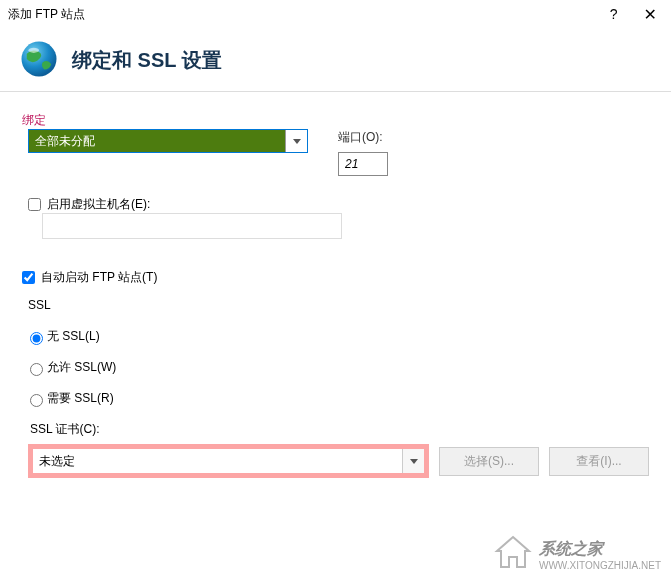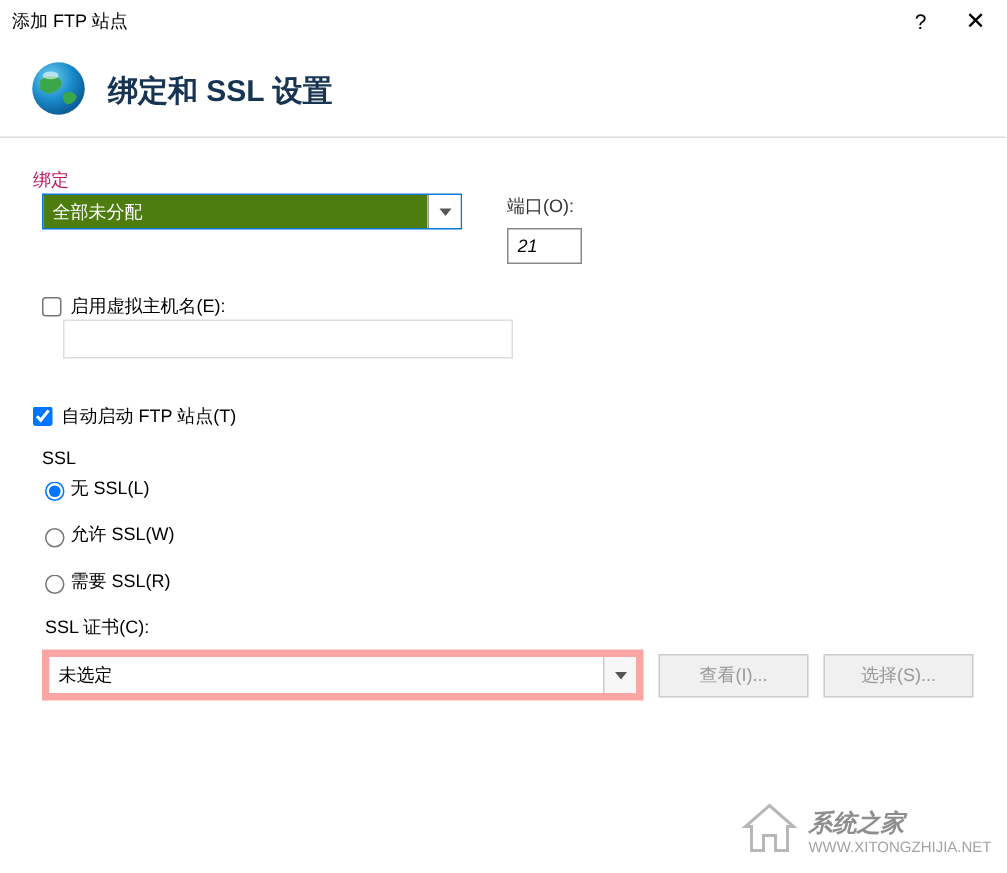--- a/index.html
+++ b/index.html
@@ -131,21 +131,21 @@
       background: #fff;
       margin-left: 20px;
     }
     .auto-start {
       margin-top: 30px;
     }
     .ssl-group {
       margin: 12px 0 0 6px;
     }
     .ssl-title {
-      margin-bottom: 5px;
+      margin-bottom: 16px;
     }
     .radio-row {
       display: flex;
       align-items: flex-end;
       gap: 4px;
       margin: 4px 2px 14px;
     }
     .cert-label {
       margin: 8px 0 6px 2px;
     }
@@ -289,22 +289,22 @@
     </div>
 
     <div class="cert-label">SSL 证书(C):</div>
     <div class="cert-row">
       <div class="cert-combo">
         <input type="text" readonly="" value="未选定" style="">
         <div class="dropdown-btn">
           <span class="chevron-down"></span>
         </div>
       </div>
+      <button class="btn" disabled="">选择(S)...</button>
       <button class="btn" disabled="">查看(I)...</button>
-      <button class="btn" disabled="">选择(S)...</button>
     </div>
   </div>
 </div>
 
 <div class="watermark">
   <span>
     <svg width="40" height="36" viewBox="0 0 40 36">
       <path d="M20 2 L36 16 L32 16 L32 32 L24 32 L24 22 L16 22 L16 32 L8 32 L8 16 L4 16 Z" fill="none" stroke="#888" stroke-width="2"></path>
     </svg>
   </span>

